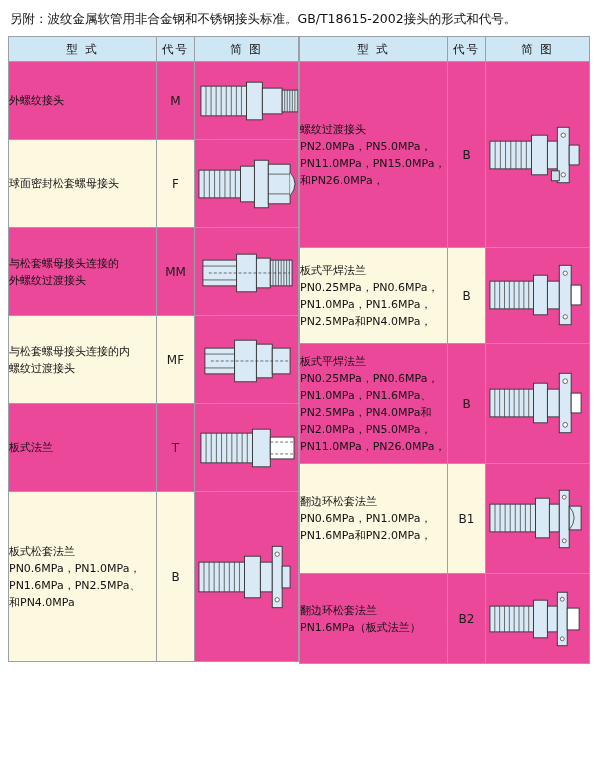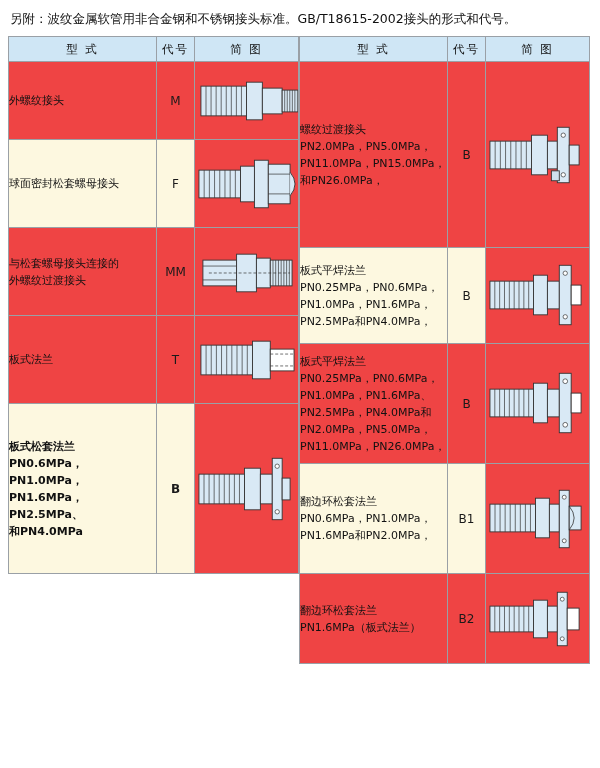--- a/index.html
+++ b/index.html
@@ -66,21 +66,21 @@
   }
   td.code {
     text-align: center;
     font-size: 12px;
   }
   td.fig {
     padding: 0;
     text-align: center;
   }
   .yellow { background: #fdf8e0; }
-  .white  { background: #ef4444; }
+  .white  { background: #ec4899; }
 
   .figbox {
     width: 100%;
     display: flex;
     align-items: center;
     justify-content: center;
   }
   svg { display: block; }
 </style>
 </head>
@@ -192,20 +192,43 @@
                   <line x1="87" y1="28" x2="87" y2="54" stroke="#333" stroke-width="0.7"></line>
                   <line x1="89.75" y1="28" x2="89.75" y2="54" stroke="#333" stroke-width="0.7"></line>
                   <line x1="92.5" y1="28" x2="92.5" y2="54" stroke="#333" stroke-width="0.7"></line>
                   <line x1="95.25" y1="28" x2="95.25" y2="54" stroke="#333" stroke-width="0.7"></line>
                   <line x1="14" y1="41" x2="96" y2="41" stroke="#333" stroke-width="0.7" stroke-dasharray="3,2"></line>
                 </svg>
               </div>
             </td>
           </tr>
           <tr style="height: 88px;">
+            <td class="type yellow" style="white-space: pre-line;">与松套螺母接头连接的内
+螺纹过渡接头</td>
+            <td class="code yellow">MF</td>
+            <td class="fig white">
+              <div class="figbox">
+                <svg width="104" height="80" viewBox="0 0 104 80">
+                  <defs>
+                    <pattern id="hD" width="5" height="5" patternTransform="rotate(45)" patternUnits="userSpaceOnUse">
+                      <line x1="0" y1="0" x2="0" y2="5" stroke="#7a8a96" stroke-width="0.8"></line>
+                    </pattern>
+                  </defs>
+                  <rect x="10" y="28" width="30" height="26" fill="#d9e9f5" stroke="#333" stroke-width="0.9"></rect>
+                  <line x1="10" y1="34" x2="40" y2="34" stroke="#333" stroke-width="0.7"></line>
+                  <line x1="10" y1="48" x2="40" y2="48" stroke="#333" stroke-width="0.7"></line>
+                  <rect x="40" y="20" width="22" height="42" fill="#d9e9f5" stroke="#333" stroke-width="0.9"></rect>
+                  <rect x="62" y="24" width="16" height="34" fill="#d9e9f5" stroke="#333" stroke-width="0.9"></rect>
+                  <rect x="78" y="28" width="18" height="26" fill="#d9e9f5" stroke="#333" stroke-width="0.9"></rect>
+                  <line x1="16" y1="41" x2="94" y2="41" stroke="#333" stroke-width="0.7" stroke-dasharray="3,2"></line>
+                </svg>
+              </div>
+            </td>
+          </tr>
+          <tr style="height: 88px;">
             <td class="type white" style="white-space: pre-line;">板式法兰</td>
             <td class="code white">T</td>
             <td class="fig white">
               <div class="figbox">
                 <svg width="104" height="78" viewBox="0 0 104 78">
                   <defs>
                     <pattern id="hE" width="5" height="5" patternTransform="rotate(45)" patternUnits="userSpaceOnUse">
                       <line x1="0" y1="0" x2="0" y2="5" stroke="#7a8a96" stroke-width="0.8"></line>
                     </pattern>
                   </defs>
@@ -220,21 +243,21 @@
                   <line x1="47.6" y1="24" x2="47.6" y2="54" stroke="#333" stroke-width="0.7"></line>
                   <line x1="52.800000000000004" y1="24" x2="52.800000000000004" y2="54" stroke="#333" stroke-width="0.7"></line>
                   <rect x="58" y="20" width="18" height="38" fill="#d9e9f5" stroke="#333" stroke-width="0.9"></rect>
                   <rect x="76" y="28" width="24" height="22" fill="#ffffff" stroke="#333" stroke-width="0.9"></rect>
                   <line x1="76" y1="33" x2="100" y2="33" stroke="#333" stroke-width="0.7" stroke-dasharray="3,2"></line>
                   <line x1="76" y1="45" x2="100" y2="45" stroke="#333" stroke-width="0.7" stroke-dasharray="3,2"></line>
                 </svg>
               </div>
             </td>
           </tr>
-          <tr style="height: 170px; font-weight: bold;">
+          <tr style="height: 170px;">
             <td class="type yellow" style="white-space: pre-line;">板式松套法兰
 PN0.6MPa，PN1.0MPa，
 PN1.6MPa，PN2.5MPa、
 和PN4.0MPa</td>
             <td class="code yellow">B</td>
             <td class="fig white">
               <div class="figbox">
                 <svg width="104" height="82" viewBox="0 0 104 82">
                   <defs>
                     <pattern id="hF" width="5" height="5" patternTransform="rotate(45)" patternUnits="userSpaceOnUse">

